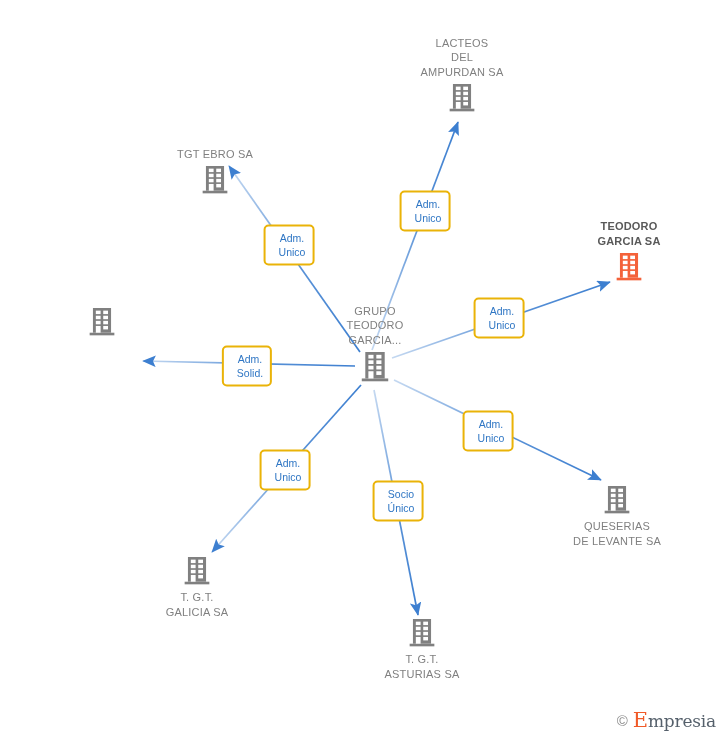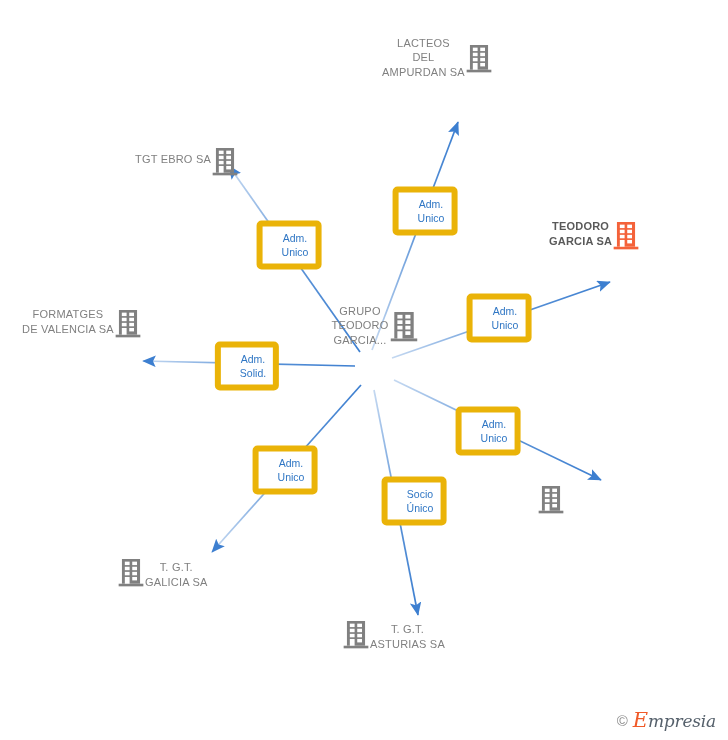--- a/index.html
+++ b/index.html
@@ -25,67 +25,66 @@
     left: 0; top: 0;
     width: 728px;
     height: 740px;
   }
   .node {
     position: absolute;
     width: 160px;
     margin-left: -80px;
     text-align: center;
     display: flex;
-    flex-direction: row;
+    flex-direction: column;
     align-items: center;
   }
   .node-label {
     font-size: 11px;
     color: #808080;
     line-height: 14.5px;
     letter-spacing: 0.2px;
     white-space: pre-line;
   }
   .node.highlight .node-label {
     color: #595959;
     font-weight: bold;
   }
   .bldg { display: block; }
   .node.label-top .node-label { margin-bottom: 4px; }
   .node.label-bottom .node-label { margin-top: 4px; }
 
   .edge-label {
     position: absolute;
     background: #ffffff;
-    border: 6px solid #eab308;
+    border: 2px solid #eab308;
     border-radius: 5px;
     color: #2f76c4;
     font-size: 10.5px;
     line-height: 14px;
-    padding: 4px 7px 5px 19px;
+    padding: 4px 7px 5px 13px;
     text-align: center;
     white-space: pre-line;
     transform: translate(-50%, -50%);
     box-sizing: border-box;
   }
   .watermark {
     position: absolute;
     right: 12px;
     bottom: 8px;
     display: flex;
     align-items: center;
     gap: 5px;
   }
   .wm-c {
     font-size: 15px;
     color: #8c8c8c;
   }
   .wm-text {
     font-family: "DejaVu Serif", serif;
-    font-style: italic;
     font-size: 17px;
     color: #55606b;
     letter-spacing: -0.2px;
   }
   .wm-text .wm-e {
     color: #f05a28;
     font-size: 21px;
   }
 </style>
 </head>
@@ -183,22 +182,20 @@
             <rect x="9.5" y="16.6" width="5.8" height="4.2" fill="#ffffff"></rect>
             <rect x="18.5" y="4.2" width="5.8" height="4.2" fill="#ffffff"></rect>
             <rect x="18.5" y="10.4" width="5.8" height="4.2" fill="#ffffff"></rect>
             <rect x="18.5" y="16.6" width="5.8" height="4.2" fill="#ffffff"></rect>
             <rect x="18.5" y="22.8" width="5.8" height="4.2" fill="#ffffff"></rect>
             <rect x="9.5" y="22.8" width="5.8" height="8.2" fill="#ffffff"></rect>
           </g>
         </svg>
       </div>
       <div class="node label-top" style="left: 102px; top: 307px;">
-        <div class="node-label">FORMATGES
-DE VALENCIA SA</div>
         <svg class="bldg" width="28" height="30" viewBox="0 0 34 36">
           <g fill="#808080">
             <rect x="6" y="1" width="22" height="30"></rect>
             <rect x="2" y="31" width="30" height="3.2"></rect>
             <rect x="9.5" y="4.2" width="5.8" height="4.2" fill="#ffffff"></rect>
             <rect x="9.5" y="10.4" width="5.8" height="4.2" fill="#ffffff"></rect>
             <rect x="9.5" y="16.6" width="5.8" height="4.2" fill="#ffffff"></rect>
             <rect x="18.5" y="4.2" width="5.8" height="4.2" fill="#ffffff"></rect>
             <rect x="18.5" y="10.4" width="5.8" height="4.2" fill="#ffffff"></rect>
             <rect x="18.5" y="16.6" width="5.8" height="4.2" fill="#ffffff"></rect>
@@ -215,20 +212,22 @@
             <rect x="9.5" y="4.2" width="5.8" height="4.2" fill="#ffffff"></rect>
             <rect x="9.5" y="10.4" width="5.8" height="4.2" fill="#ffffff"></rect>
             <rect x="9.5" y="16.6" width="5.8" height="4.2" fill="#ffffff"></rect>
             <rect x="18.5" y="4.2" width="5.8" height="4.2" fill="#ffffff"></rect>
             <rect x="18.5" y="10.4" width="5.8" height="4.2" fill="#ffffff"></rect>
             <rect x="18.5" y="16.6" width="5.8" height="4.2" fill="#ffffff"></rect>
             <rect x="18.5" y="22.8" width="5.8" height="4.2" fill="#ffffff"></rect>
             <rect x="9.5" y="22.8" width="5.8" height="8.2" fill="#ffffff"></rect>
           </g>
         </svg>
+        <div class="node-label">QUESERIAS
+DE LEVANTE SA</div>
       </div>
       <div class="node label-bottom" style="left: 197px; top: 556px;">
         <svg class="bldg" width="28" height="30" viewBox="0 0 34 36">
           <g fill="#808080">
             <rect x="6" y="1" width="22" height="30"></rect>
             <rect x="2" y="31" width="30" height="3.2"></rect>
             <rect x="9.5" y="4.2" width="5.8" height="4.2" fill="#ffffff"></rect>
             <rect x="9.5" y="10.4" width="5.8" height="4.2" fill="#ffffff"></rect>
             <rect x="9.5" y="16.6" width="5.8" height="4.2" fill="#ffffff"></rect>
             <rect x="18.5" y="4.2" width="5.8" height="4.2" fill="#ffffff"></rect>
@@ -266,21 +265,21 @@
       <div class="edge-label" style="left: 289px; top: 245px;">Adm.
 Unico</div>
       <div class="edge-label" style="left: 499px; top: 318px;">Adm.
 Unico</div>
       <div class="edge-label" style="left: 247px; top: 366px;">Adm.
 Solid.</div>
       <div class="edge-label" style="left: 488px; top: 431px;">Adm.
 Unico</div>
       <div class="edge-label" style="left: 285px; top: 470px;">Adm.
 Unico</div>
-      <div class="edge-label" style="left: 398px; top: 501px; margin-left: 16px;">Socio
+      <div class="edge-label" style="left: 398px; top: 501px;">Socio
 Único</div>
     </div>
 
   <div class="watermark">
     <span class="wm-c">©</span>
     <span class="wm-text"><span class="wm-e">E</span><span>mpresia</span></span>
   </div>
 
 </div>
 

